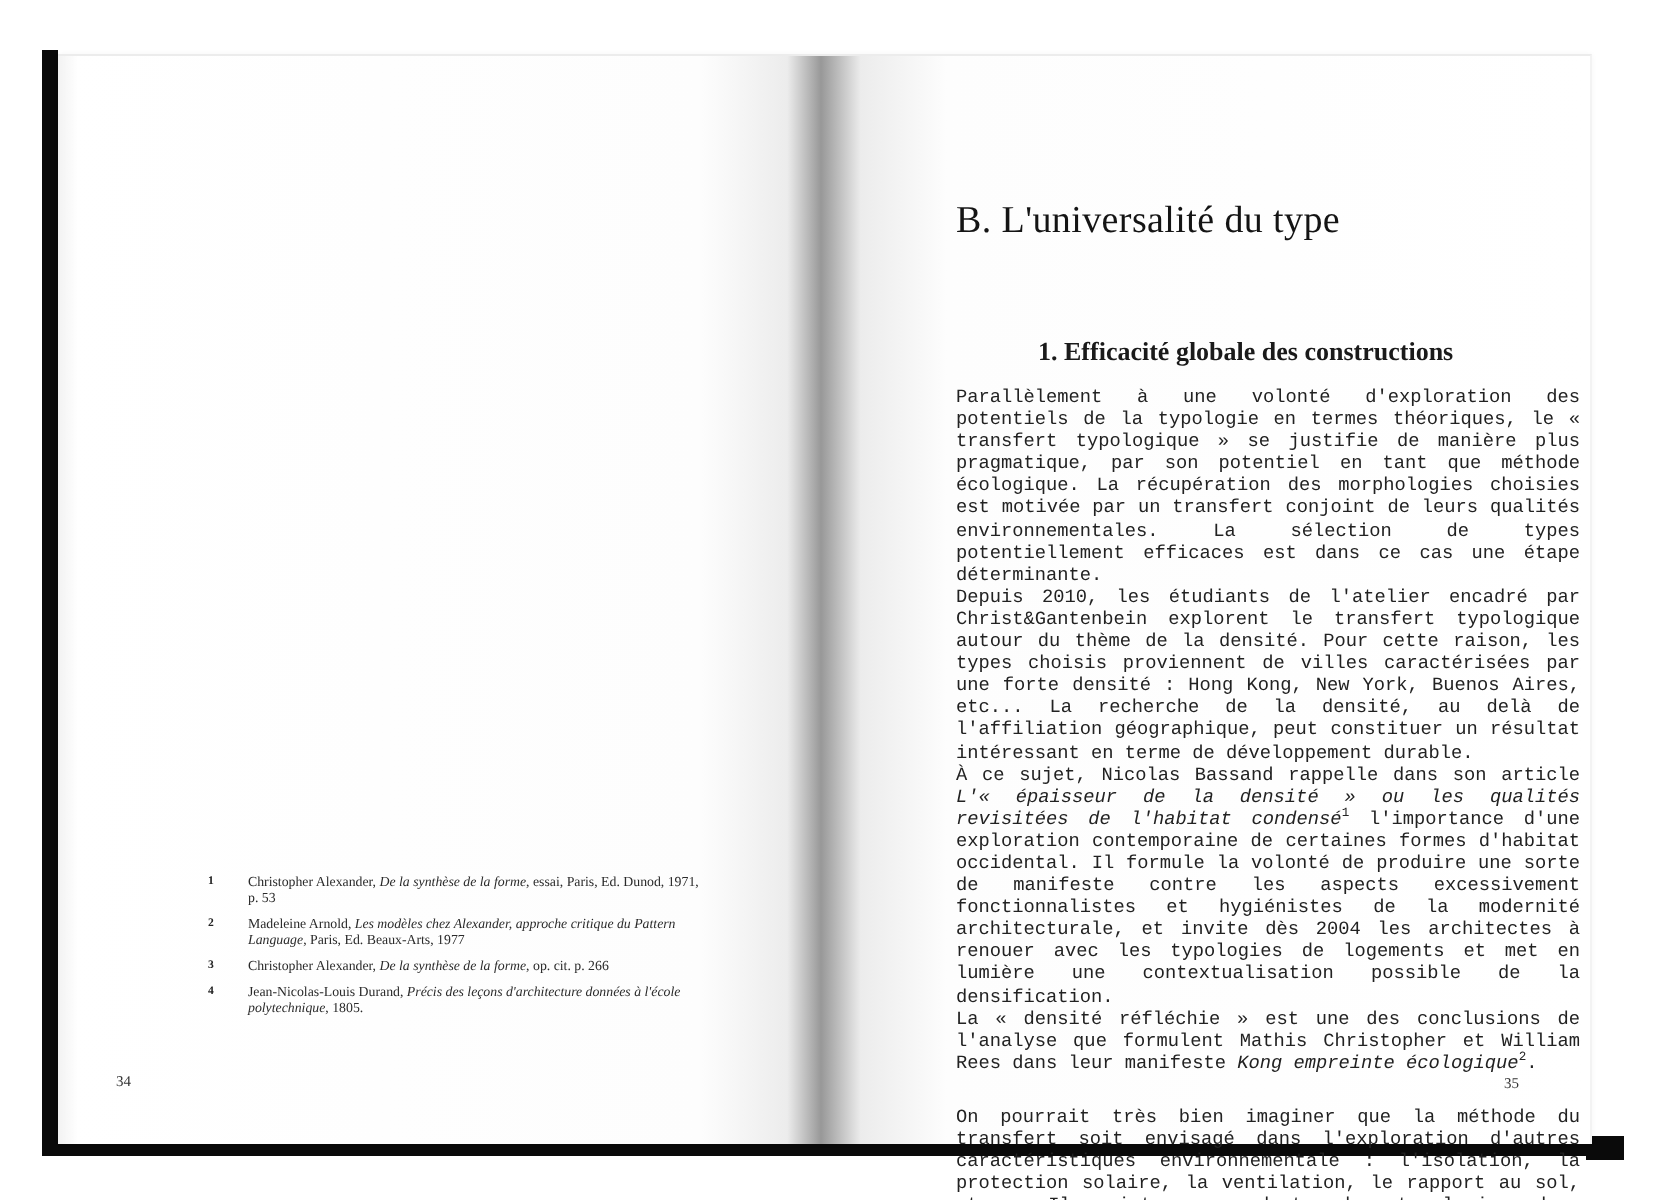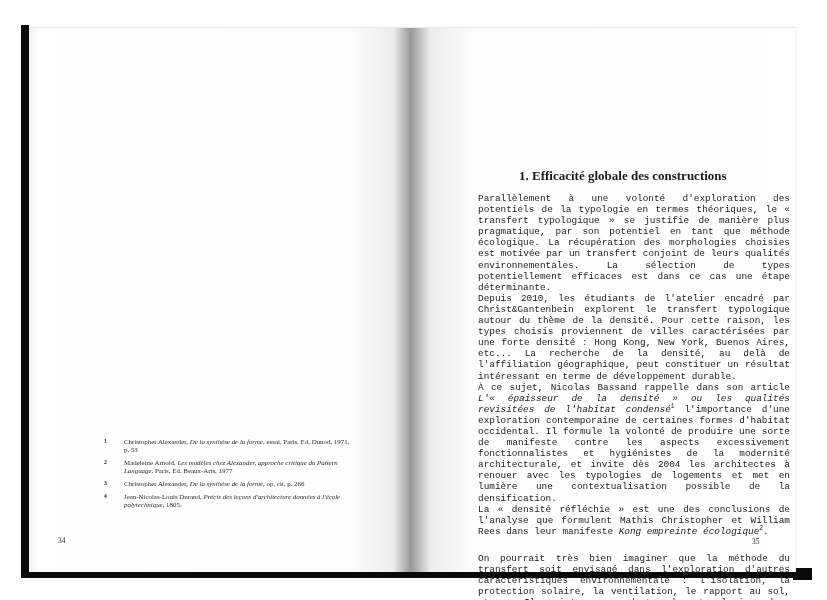--- a/index.html
+++ b/index.html
@@ -88,20 +88,21 @@
         <span class="fn-num">3</span>
         <span class="fn-text"><span>Christopher Alexander, </span><span class="it">De la synthèse de la forme</span><span>, op. cit. p. 266</span></span>
       </div>
       <div class="footnote">
         <span class="fn-num">4</span>
         <span class="fn-text"><span>Jean-Nicolas-Louis Durand, </span><span class="it">Précis des leçons d'architecture données à l'école polytechnique</span><span>, 1805.</span></span>
       </div>
     </div>
   <div class="page-num page-num-left">34</div>
 
+  <div class="title">B. L'universalité du type</div>
   <div class="section-heading">1. Efficacité globale des constructions</div>
   <div class="body-text">
       <p class="para"><span>Parallèlement à une volonté d'exploration des potentiels de la typologie en termes théoriques, le « transfert typologique » se justifie de manière plus pragmatique, par son potentiel en tant que méthode écologique. La récupération des morphologies choisies est motivée par un transfert conjoint de leurs qualités environnementales. La sélection de types potentiellement efficaces est dans ce cas une étape déterminante.</span></p>
       <p class="para"><span>Depuis 2010, les étudiants de l'atelier encadré par Christ&amp;Gantenbein explorent le transfert typologique autour du thème de la densité. Pour cette raison, les types choisis proviennent de villes caractérisées par une forte densité : Hong Kong, New York, Buenos Aires, etc... La recherche de la densité, au delà de l'affiliation géographique, peut constituer un résultat intéressant en terme de développement durable.</span></p>
       <p class="para"><span>À ce sujet, Nicolas Bassand rappelle dans son article </span><span class="it">L'« épaisseur de la densité » ou les qualités revisitées de l'habitat condensé</span><sup>1</sup><span> l'importance d'une exploration contemporaine de certaines formes d'habitat occidental. Il formule la volonté de produire une sorte de manifeste contre les aspects excessivement fonctionnalistes et hygiénistes de la modernité architecturale, et invite dès 2004 les architectes à renouer avec les typologies de logements et met en lumière une contextualisation possible de la densification.</span></p>
       <p class="para"><span>La « densité réfléchie » est une des conclusions de l'analyse que formulent Mathis Christopher et William Rees dans leur manifeste </span><span class="it">Kong empreinte écologique</span><sup>2</sup><span>.</span></p>
       <p class="para gap"><span>On pourrait très bien imaginer que la méthode du transfert soit envisagé dans l'exploration d'autres caractéristiques environnementale : l'isolation, la protection solaire, la ventilation, le rapport au sol, etc... Il existe sans doute des typologies dans certaines régions qui pourraient être adaptées à d'autres contextes dans un soucis d'efficacité globale.</span></p>
       <p class="para"><span>Cette question est représentative de débats dépassant le champs de</span></p>
     </div>
   <div class="page-num page-num-right">35</div>

